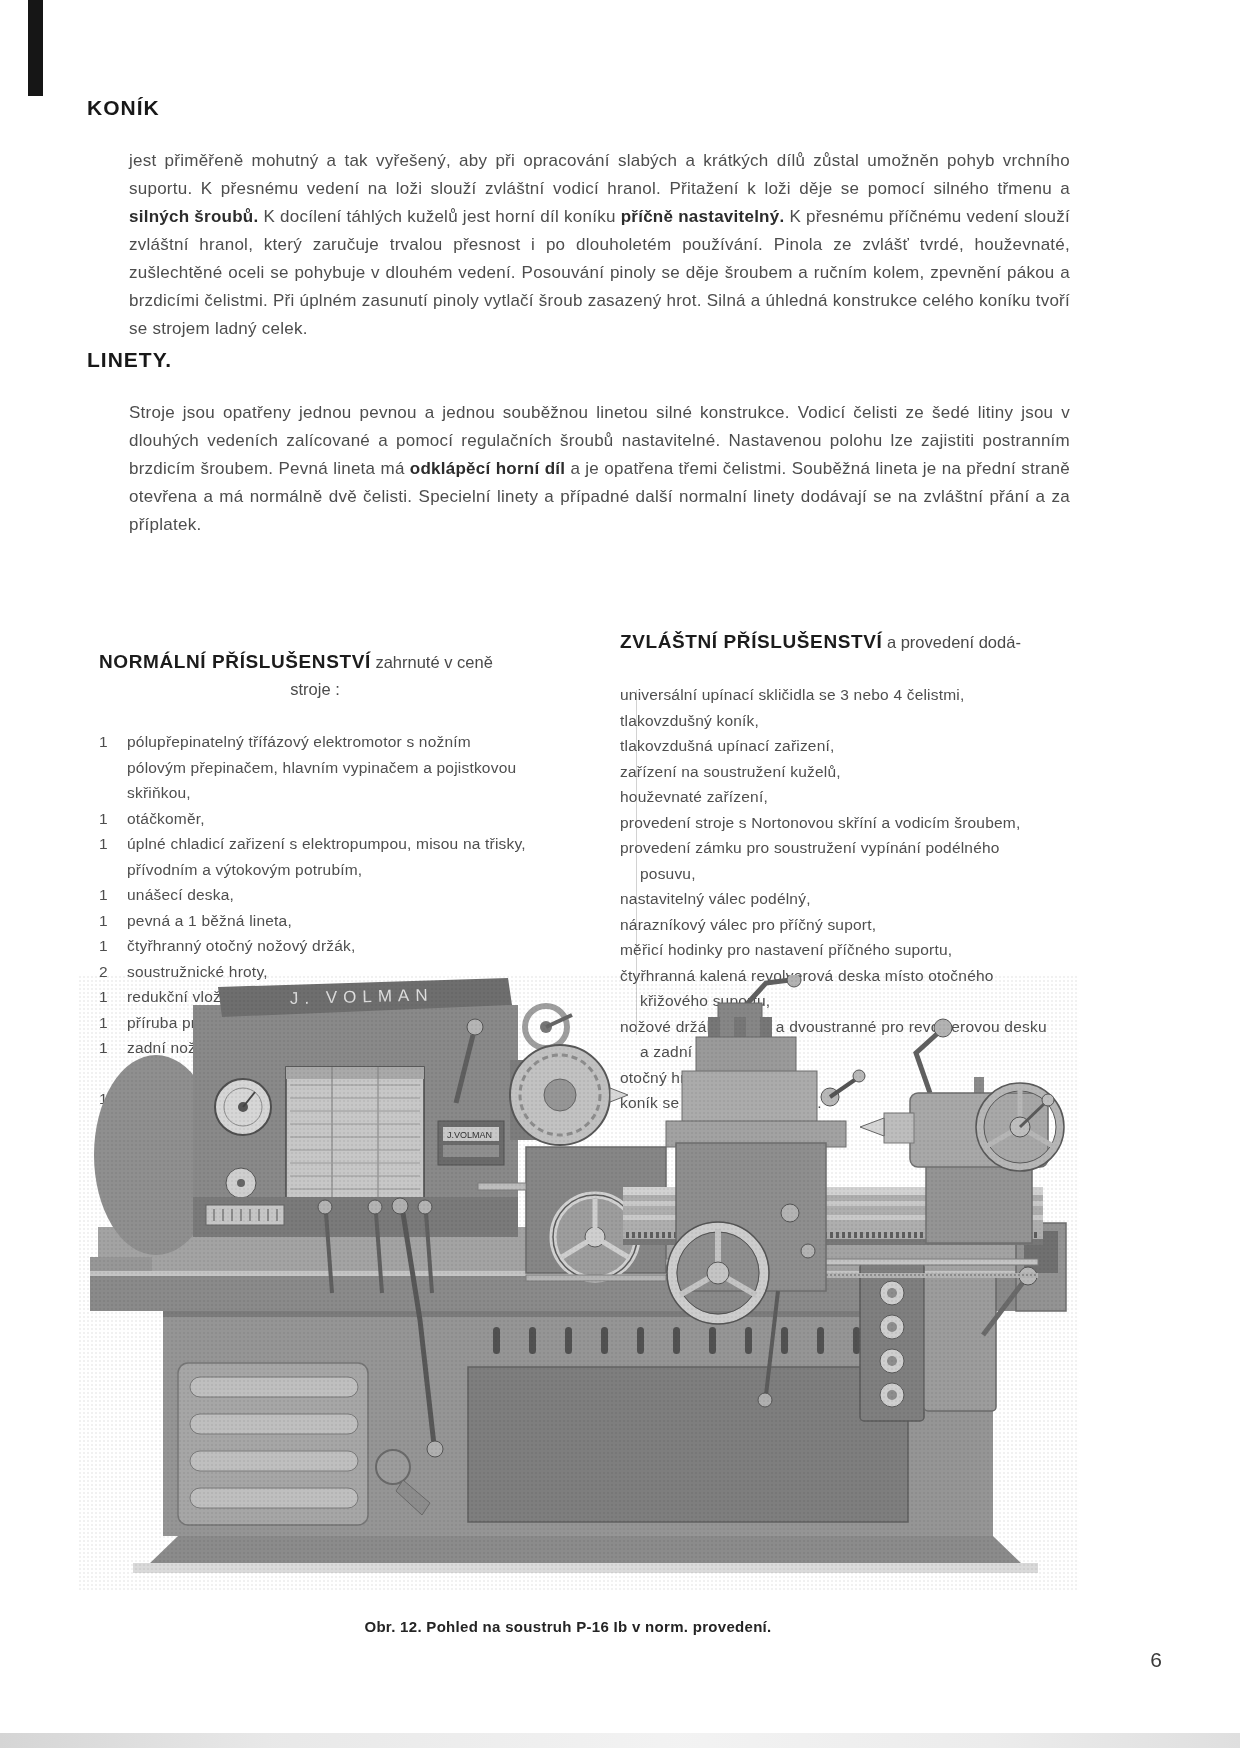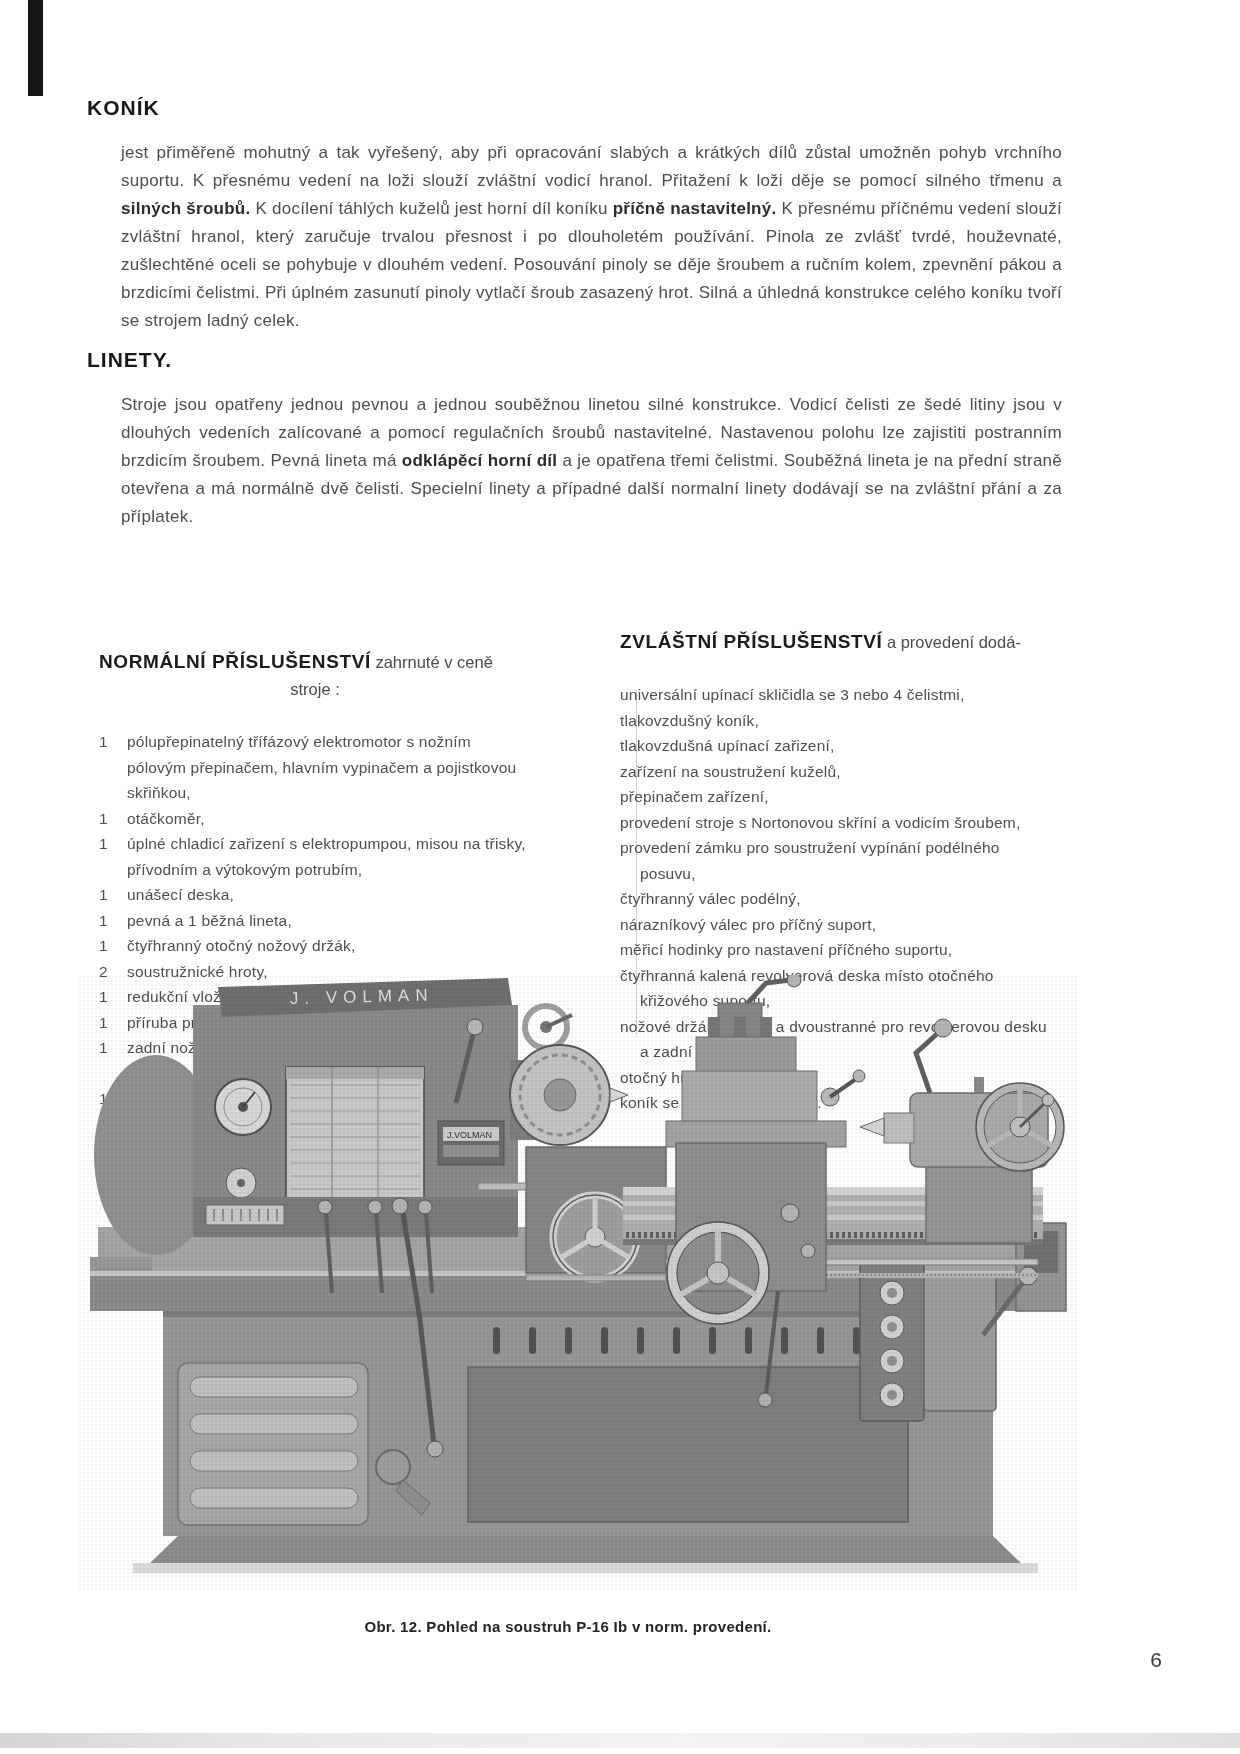--- a/index.html
+++ b/index.html
@@ -14,21 +14,21 @@
   }
   .scan-bar{position:absolute;left:28px;top:0;width:15px;height:96px;background:#161616;}
   .scan-fold{position:absolute;left:636px;top:690px;width:1px;height:345px;background:#d2d2d2;}
   .scan-bottom{position:absolute;left:0;right:0;bottom:6px;height:15px;opacity:.5;
     background:linear-gradient(to right,#ababab,#d2d2d2 22%,#e6e6e6 55%,#d9d9d9 80%,#bfbfbf);}
   h1.sec{
     position:absolute;left:87px;margin:0;
     font-size:21px;font-weight:bold;letter-spacing:1px;color:#181818;text-align:right;
   }
   .para{
-    position:absolute;left:113px;width:941px;margin:8px;
+    position:absolute;left:113px;width:941px;margin:16px;
     font-size:17px;line-height:28px;letter-spacing:.25px;
     text-align:justify;color:#4d4d4d;
   }
   .para b{color:#2c2c2c;}
   .cols{position:absolute;left:99px;top:630px;width:960px;display:flex;}
   .col-left{width:432px;margin-right:89px;margin-top:20px;}
   .col-right{width:439px;}
   .col-head{font-size:16.5px;line-height:24px;color:#4a4a4a;}
   .col-head .hb{font-size:19px;font-weight:bold;letter-spacing:.6px;color:#1c1c1c;}
   .col-head .l2{text-align:center;margin-top:3px;}
@@ -122,24 +122,24 @@
 
     <div class="col-right">
       <div class="col-head">
         <div><span class="hb">ZVLÁŠTNÍ PŘÍSLUŠENSTVÍ</span> <span>a provedení dodá-</span></div>
       </div>
       <div class="rlist">
         <div class="list-item">universální upínací skličidla se 3 nebo 4 čelistmi,</div>
         <div class="list-item">tlakovzdušný koník,</div>
         <div class="list-item">tlakovzdušná upínací zařizení,</div>
         <div class="list-item">zařízení na soustružení kuželů,</div>
-        <div class="list-item">přepinačem zařízení,</div>
+        <div class="list-item">houževnaté zařízení,</div>
         <div class="list-item">provedení stroje s Nortonovou skříní a vodicím šroubem,</div>
         <div class="list-item">provedení zámku pro soustružení vypínání podélného posuvu,</div>
-        <div class="list-item">čtyřhranný válec podélný,</div>
+        <div class="list-item">nastavitelný válec podélný,</div>
         <div class="list-item">nárazníkový válec pro příčný suport,</div>
         <div class="list-item">měřicí hodinky pro nastavení příčného suportu,</div>
         <div class="list-item">čtyřhranná kalená revolverová deska místo otočného křižového suportu,</div>
         <div class="list-item">nožové držáky jedno- a dvoustranné pro revolverovou desku a zadní držák,</div>
         <div class="list-item">otočný hrot pro koník,</div>
         <div class="list-item">koník se souběžnou pinolou.</div>
       </div>
     </div>
   </div>
 

